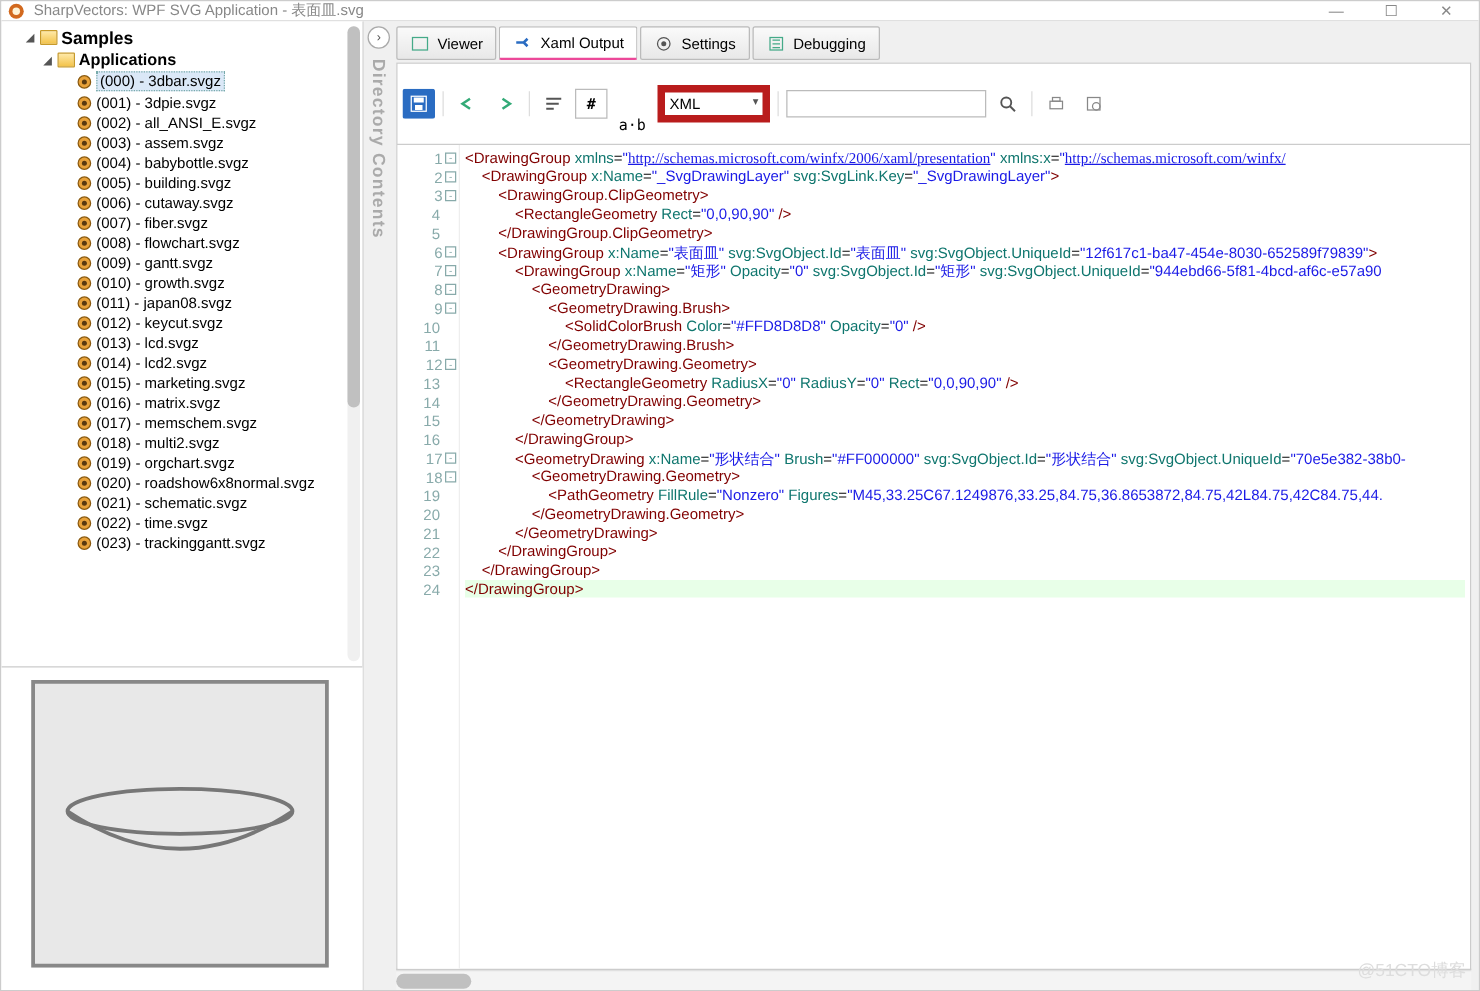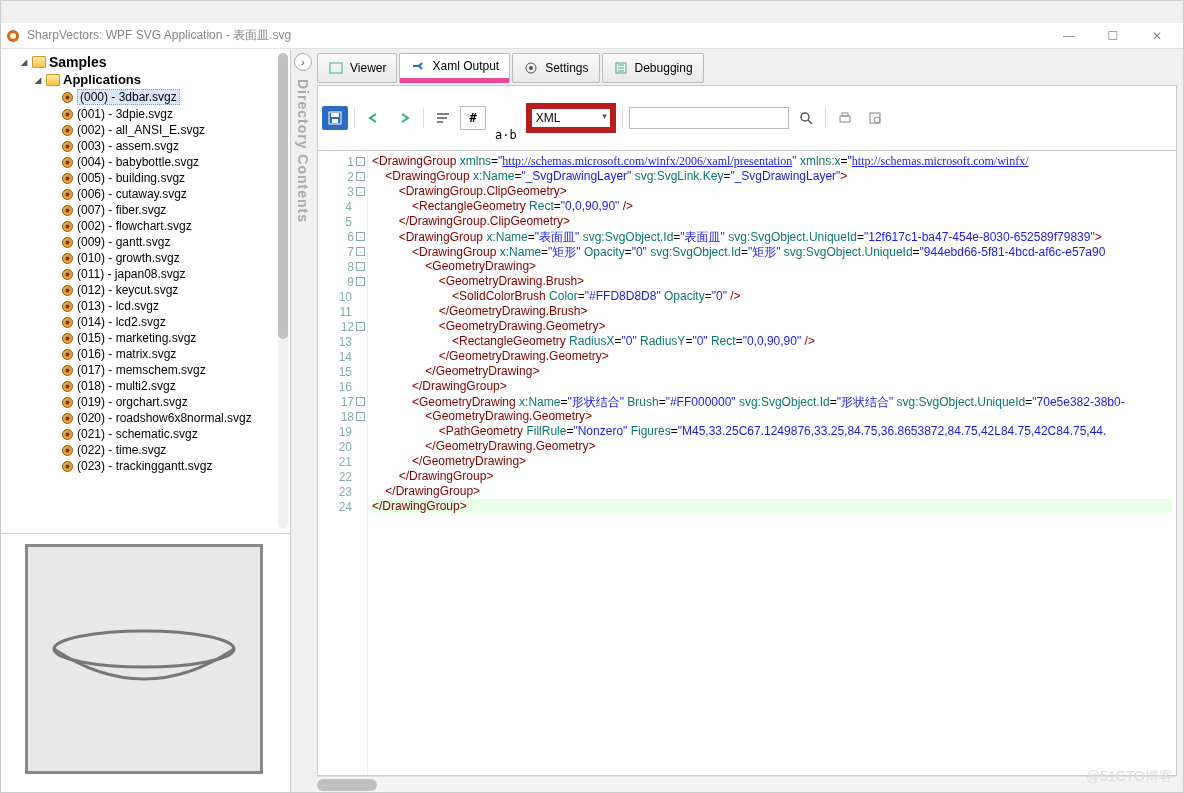--- a/index.html
+++ b/index.html
@@ -1,17 +1,17 @@
 <!DOCTYPE html>
 <html><head>
 <meta charset="utf-8">
 <style>
 * { margin: 0; padding: 0; box-sizing: border-box; font-family: "Segoe UI", Tahoma, sans-serif; font-size: 12px; }
 body { width: 1184px; height: 793px; background: #f0f0f0; border: 1px solid #ccc; display: flex; flex-direction: column; overflow: hidden; position: relative; }
-.titlebar { height: 26px; background: #fff; display: flex; align-items: center; padding: 0 4px; border-bottom: 1px solid #e0e0e0; margin-top: 22px; }
+.titlebar { height: 16px; background: #fff; display: flex; align-items: center; padding: 0 4px; border-bottom: 1px solid #e0e0e0; }
 .titlebar .icon { width: 16px; height: 16px; margin-right: 6px; }
 .titlebar .title { color: #888; flex: 1; }
 .winbtns { display: flex; gap: 0; }
 .winbtn { width: 44px; height: 26px; display: flex; align-items: center; justify-content: center; color: #888; }
 .main { flex: 1; display: flex; overflow: hidden; }
 .leftpane { width: 290px; display: flex; flex-direction: column; border-right: 1px solid #ccc; background: #fff; }
 .tree-area { flex: 1; overflow: hidden; position: relative; padding: 4px; }
 .tree-scroll { position: absolute; right: 2px; top: 4px; bottom: 4px; width: 10px; background: #f0f0f0; border-radius: 5px; }
 .tree-thumb { position: absolute; top: 0; width: 100%; height: 60%; background: #c0c0c0; border-radius: 5px; }
 .tree ul { list-style: none; padding-left: 14px; }
@@ -26,21 +26,21 @@
 .overview { border-top: 1px solid #ccc; background: #fff; }
 .ov-head { padding: 4px 6px; color: #999; font-size: 16px; font-weight: bold; display: flex; align-items: center; gap: 4px; }
 .ov-body { padding: 10px 24px 18px 24px; }
 .ov-box { width: 238px; height: 230px; border: 3px solid #888; background: #e8e8e8; display: flex; align-items: center; justify-content: center; }
 .splitter { width: 24px; background: #f0f0f0; display: flex; flex-direction: column; align-items: center; padding-top: 4px; }
 .splitter .knob { width: 18px; height: 18px; border: 1px solid #aaa; border-radius: 50%; display: flex; align-items: center; justify-content: center; font-size: 10px; color: #555; background: #fff; }
 .splitter .vtext { writing-mode: vertical-rl; color: #aaa; font-size: 14px; font-weight: bold; margin-top: 8px; letter-spacing: 1px; }
 .rightpane { flex: 1; display: flex; flex-direction: column; background: #f0f0f0; padding: 2px 6px 0 2px; }
 .tabs { display: flex; gap: 2px; padding: 2px 0; }
 .tab { border: 1px solid #bbb; background: linear-gradient(#fafafa,#e8e8e8); padding: 4px 10px; display: flex; align-items: center; gap: 6px; border-radius: 2px; }
-.tab.active { background: #fff; border-bottom: 5px solid #ec4899; }
+.tab.active { background: #fff; border-bottom: 2px solid #ec4899; }
 .tab .ticon { width: 16px; height: 16px; }
 .toolbar { background: #fff; border: 1px solid #ccc; display: flex; align-items: center; padding: 3px 4px; gap: 4px; }
 .tbbtn { width: 26px; height: 24px; display: flex; align-items: center; justify-content: center; border: 1px solid transparent; }
 .tbbtn.save { background: #2a6cc2; color: #fff; border-radius: 2px; }
 .langsel { border: 6px solid #b91c1c; padding: 2px 18px 2px 4px; background: #fff; min-width: 90px; position: relative; }
 .langsel:after { content: "▾"; position: absolute; right: 3px; font-size: 9px; color: #555; }
 .tsep { width: 1px; height: 20px; background: #ddd; margin: 0 2px; }
 .searchbox { flex: 1; max-width: 160px; border: 1px solid #bbb; height: 22px; background: #fff; }
 .editor { flex: 1; background: #fff; border: 1px solid #ccc; border-top: none; display: flex; overflow: hidden; position: relative; }
 .gutter { width: 50px; background: #fff; border-right: 1px solid #eee; text-align: right; padding: 3px 2px 0 0; color: #8aa; font-family: Consolas, monospace; font-size: 12px; }
@@ -167,21 +167,21 @@
               </span>
               <span class="lbl">(007) - fiber.svgz</span>
             </li>
             <li>
               <span class="gear">
                 <svg viewBox="0 0 13 13">
                   <circle cx="6.5" cy="6.5" r="5" fill="#e8a23a" stroke="#8a5a10"></circle>
                   <circle cx="6.5" cy="6.5" r="2" fill="#5a3a10"></circle>
                 </svg>
               </span>
-              <span class="lbl">(002) - flowchart.svgz</span>
+              <span class="lbl">(008) - flowchart.svgz</span>
             </li>
             <li>
               <span class="gear">
                 <svg viewBox="0 0 13 13">
                   <circle cx="6.5" cy="6.5" r="5" fill="#e8a23a" stroke="#8a5a10"></circle>
                   <circle cx="6.5" cy="6.5" r="2" fill="#5a3a10"></circle>
                 </svg>
               </span>
               <span class="lbl">(009) - gantt.svgz</span>
             </li>

